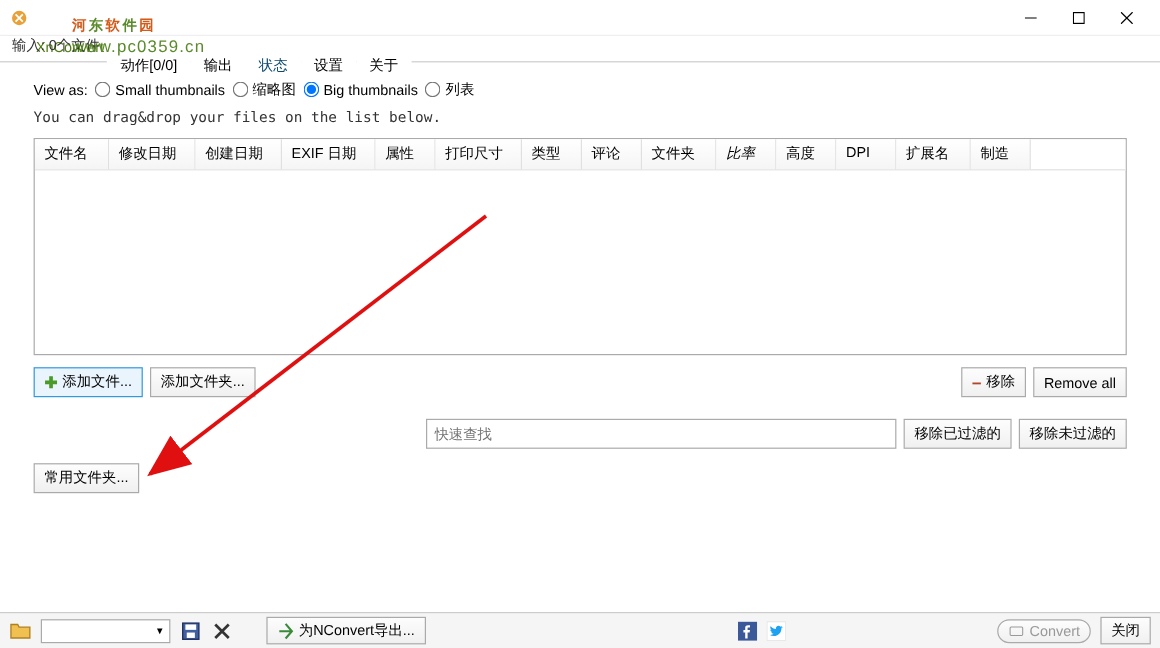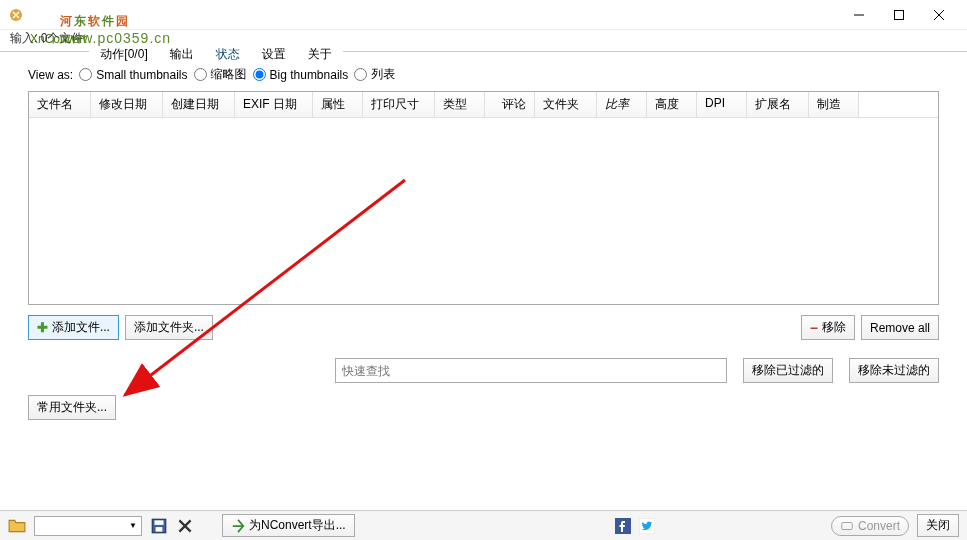--- a/index.html
+++ b/index.html
@@ -25,46 +25,46 @@
     .input-label { padding: 4px 6px; color: #333; }
     
     .content { padding: 14px 28px 8px 28px; }
     
     .view-row { display: flex; align-items: center; gap: 6px; margin-bottom: 8px; font-family: "SimSun", monospace; }
     .radio-opt { display: flex; align-items: center; gap: 4px; cursor: pointer; font-family: "SimSun", monospace; }
     .radio-opt input { margin: 0; }
     
     .hint { font-family: "SimSun", monospace; color: #333; margin-bottom: 10px; }
     
-    .table-container { border: 1px solid #aaa; height: 214px; background: #fff; overflow: hidden; }
+    .table-container { border: 1px solid #aaa; height: 181px; background: #fff; overflow: hidden; }
     .table-header { display: flex; background: #fff; border-bottom: 1px solid #e0e0e0; }
     .th { padding: 4px 8px; border-right: 1px solid #e0e0e0; font-size: 12px; white-space: nowrap; background: linear-gradient(#fff, #f5f5f5); cursor: pointer; }
     .th:nth-child(1) { width: 62px; }
     .th:nth-child(2) { width: 72px; }
     .th:nth-child(3) { width: 72px; }
     .th:nth-child(4) { width: 78px; }
     .th:nth-child(5) { width: 50px; }
     .th:nth-child(6) { width: 72px; }
     .th:nth-child(7) { width: 50px; }
-    .th:nth-child(8) { width: 50px; text-align: right; }
+    .th:nth-child(8) { width: 50px; }
     .th:nth-child(9) { width: 62px; }
     .th:nth-child(10) { width: 50px; font-style: italic; }
     .th:nth-child(11) { width: 50px; }
     .th:nth-child(12) { width: 50px; }
     .th:nth-child(13) { width: 62px; }
     .th:nth-child(14) { width: 50px; }
     
     .action-row { display: flex; gap: 6px; margin-top: 10px; }
     .btn { padding: 3px 8px; border: 1px solid #aaa; background: linear-gradient(#fdfdfd, #f0f0f0); cursor: pointer; display: inline-flex; align-items: center; gap: 4px; font-size: 12px; }
     .btn.highlighted { border: 1px solid #3399dd; background: #eaf4fc; }
     .btn .plus-icon { color: #4a9a2a; font-weight: bold; font-size: 13px; }
     .btn .minus-icon { color: #b0462a; font-weight: bold; font-size: 14px; line-height: 10px; }
     .spacer { flex: 1; }
     
-    .search-row { display: flex; gap: 16px; margin-top: 18px; justify-content: flex-end; }
+    .search-row { display: flex; gap: 6px; margin-top: 18px; justify-content: flex-end; }
     .search-input { width: 392px; padding: 3px 6px; border: 1px solid #aaa; color: #888; }
     
     .folder-row { margin-top: 12px; }
     
     .bottombar { position: absolute; bottom: 0; left: 0; right: 0; height: 30px; border-top: 1px solid #ccc; background: #f5f5f5; display: flex; align-items: center; padding: 0 8px; gap: 8px; }
     .bb-icon { width: 18px; height: 18px; cursor: pointer; display: flex; align-items: center; justify-content: center; }
     .bb-dropdown { width: 108px; height: 20px; border: 1px solid #aaa; background: #fff; display: flex; align-items: center; padding: 0 4px; }
     .bb-dropdown .arrow { margin-left: auto; font-size: 8px; }
     .bb-btn { padding: 2px 8px; border: 1px solid #aaa; background: linear-gradient(#fdfdfd, #f0f0f0); cursor: pointer; display: inline-flex; align-items: center; gap: 4px; }
     .bb-btn.disabled { color: #999; border-radius: 10px; }
@@ -133,20 +133,21 @@
     <label class="radio-opt">
         <input type="radio" name="view" checked="" style="">
         <span>Big thumbnails</span>
       </label>
     <label class="radio-opt">
         <input type="radio" name="view" style="">
         <span>列表</span>
       </label>
   </div>
 
+  <div class="hint">You can drag&amp;drop your files on the list below.</div>
 
   <div class="table-container">
     <div class="table-header">
       <div class="th">文件名</div>
       <div class="th">修改日期</div>
       <div class="th">创建日期</div>
       <div class="th">EXIF 日期</div>
       <div class="th">属性</div>
       <div class="th">打印尺寸</div>
       <div class="th">类型</div>

